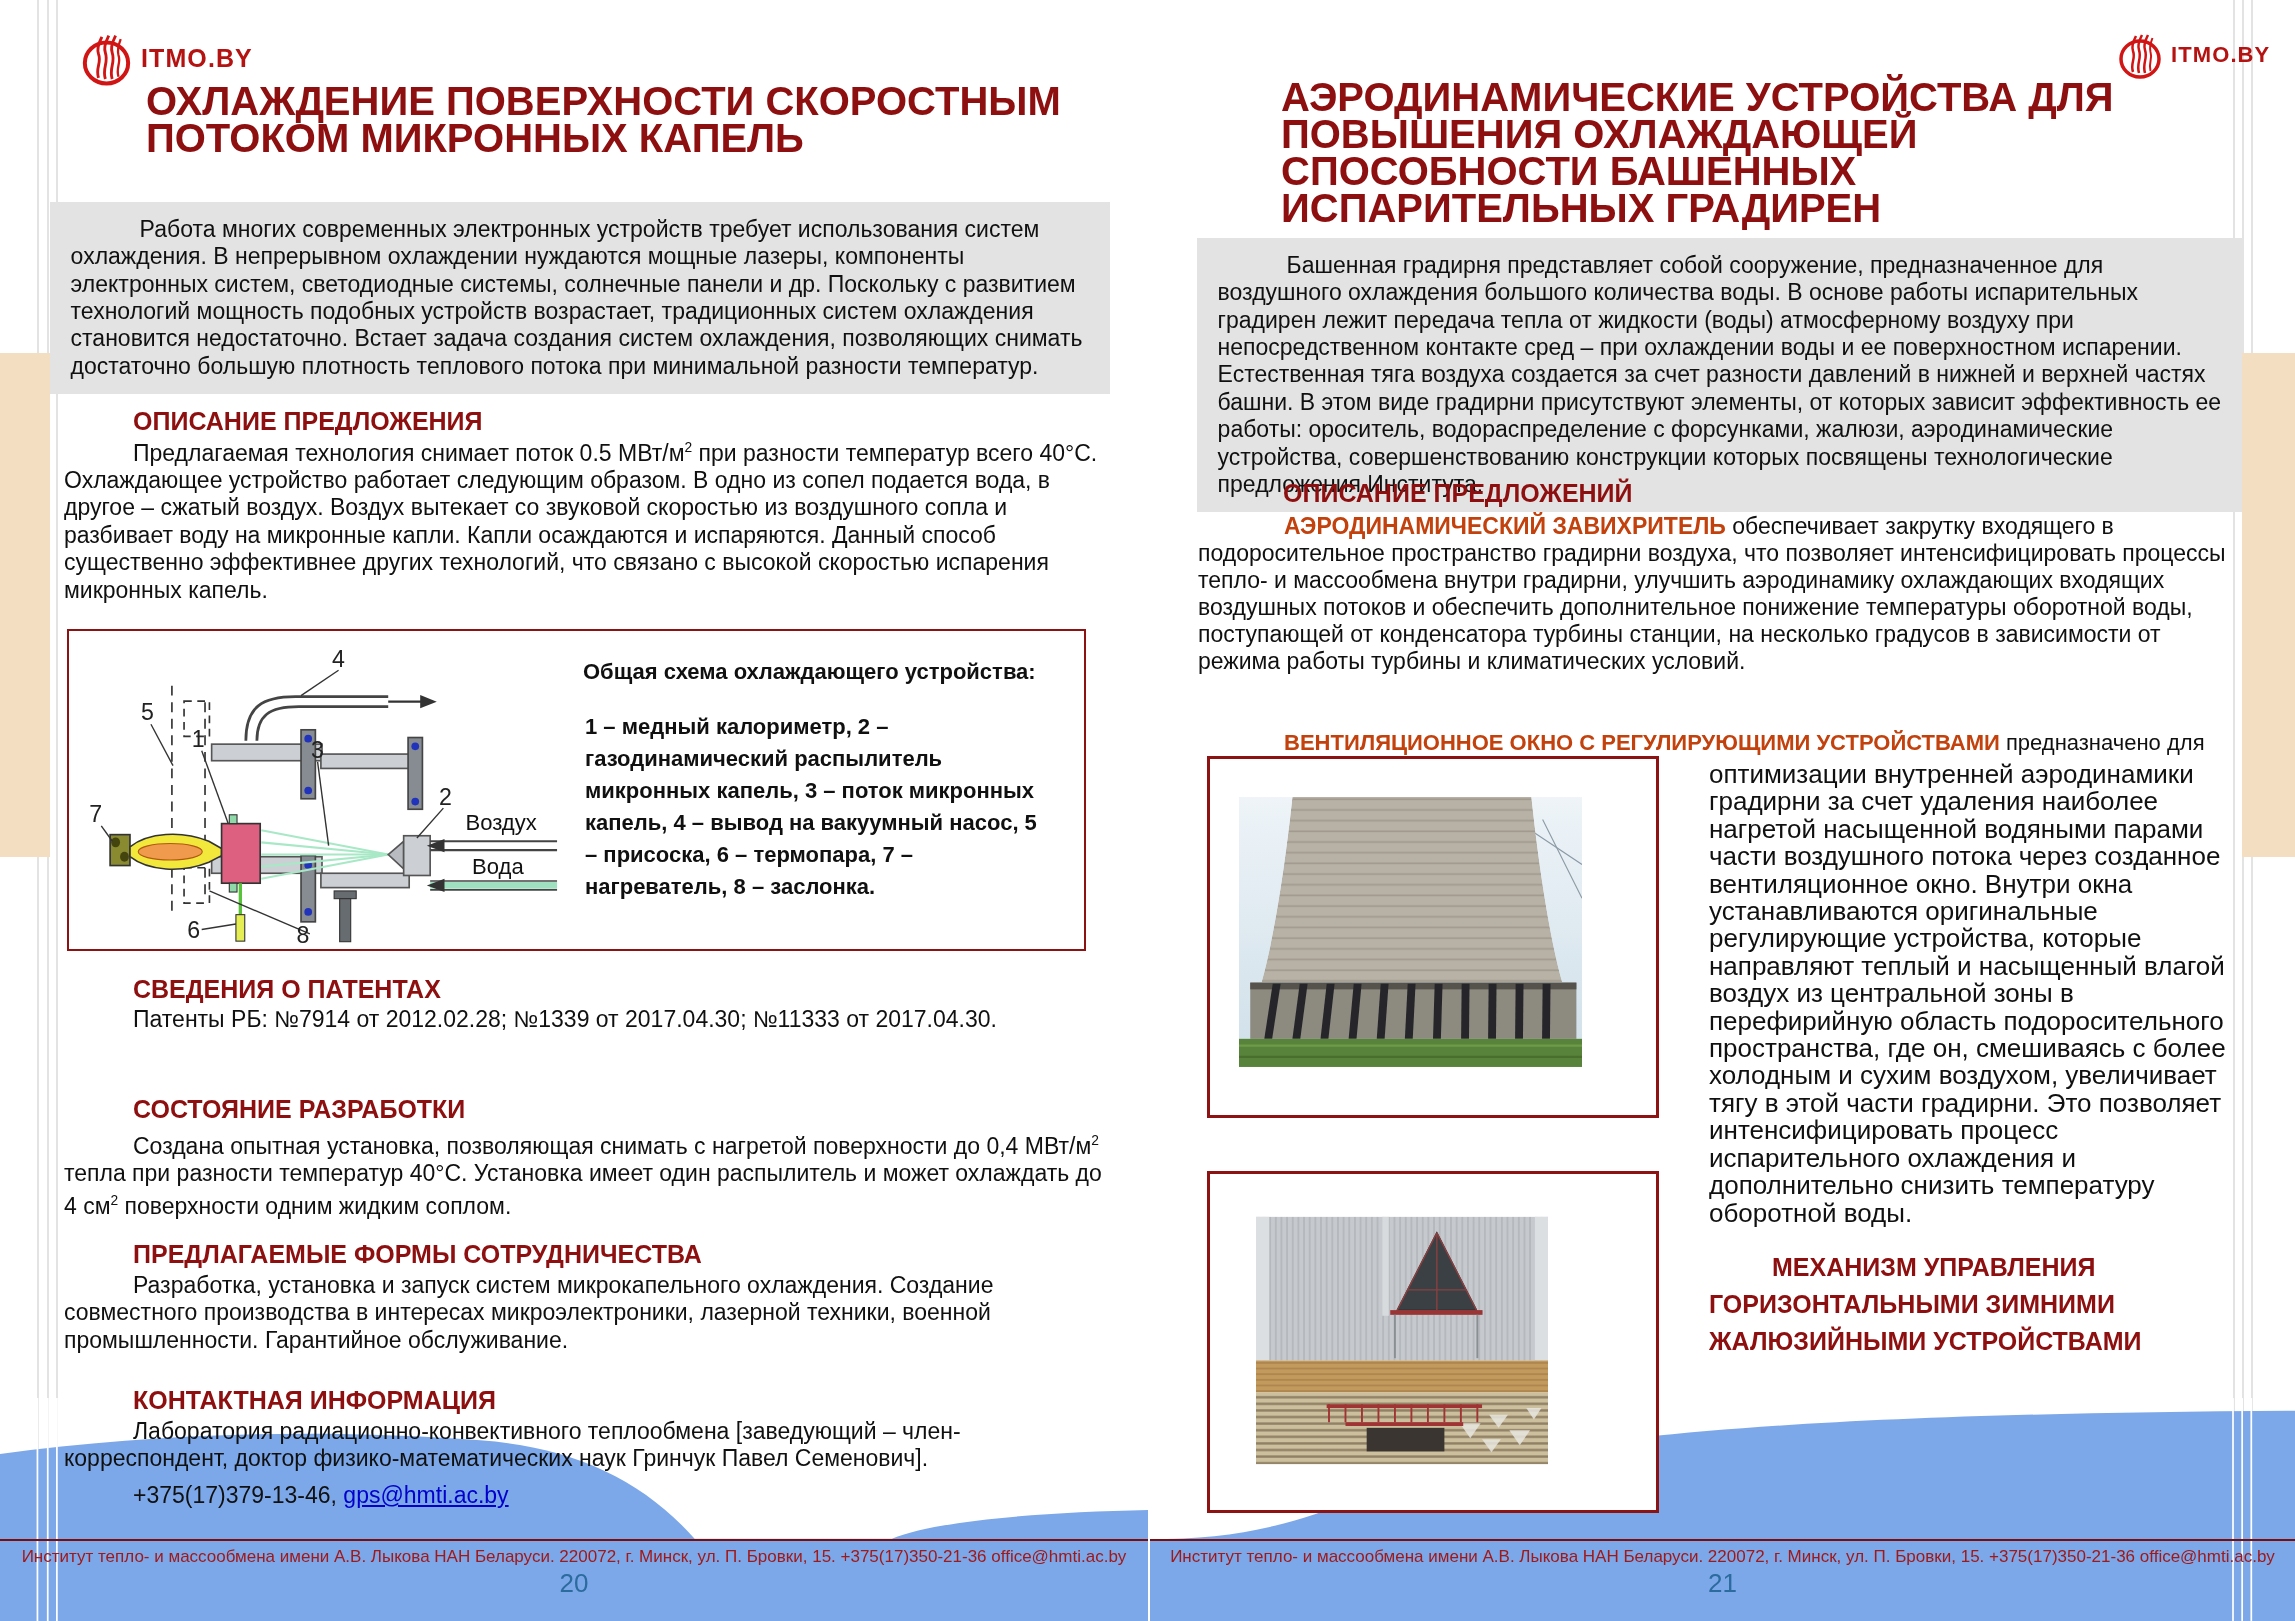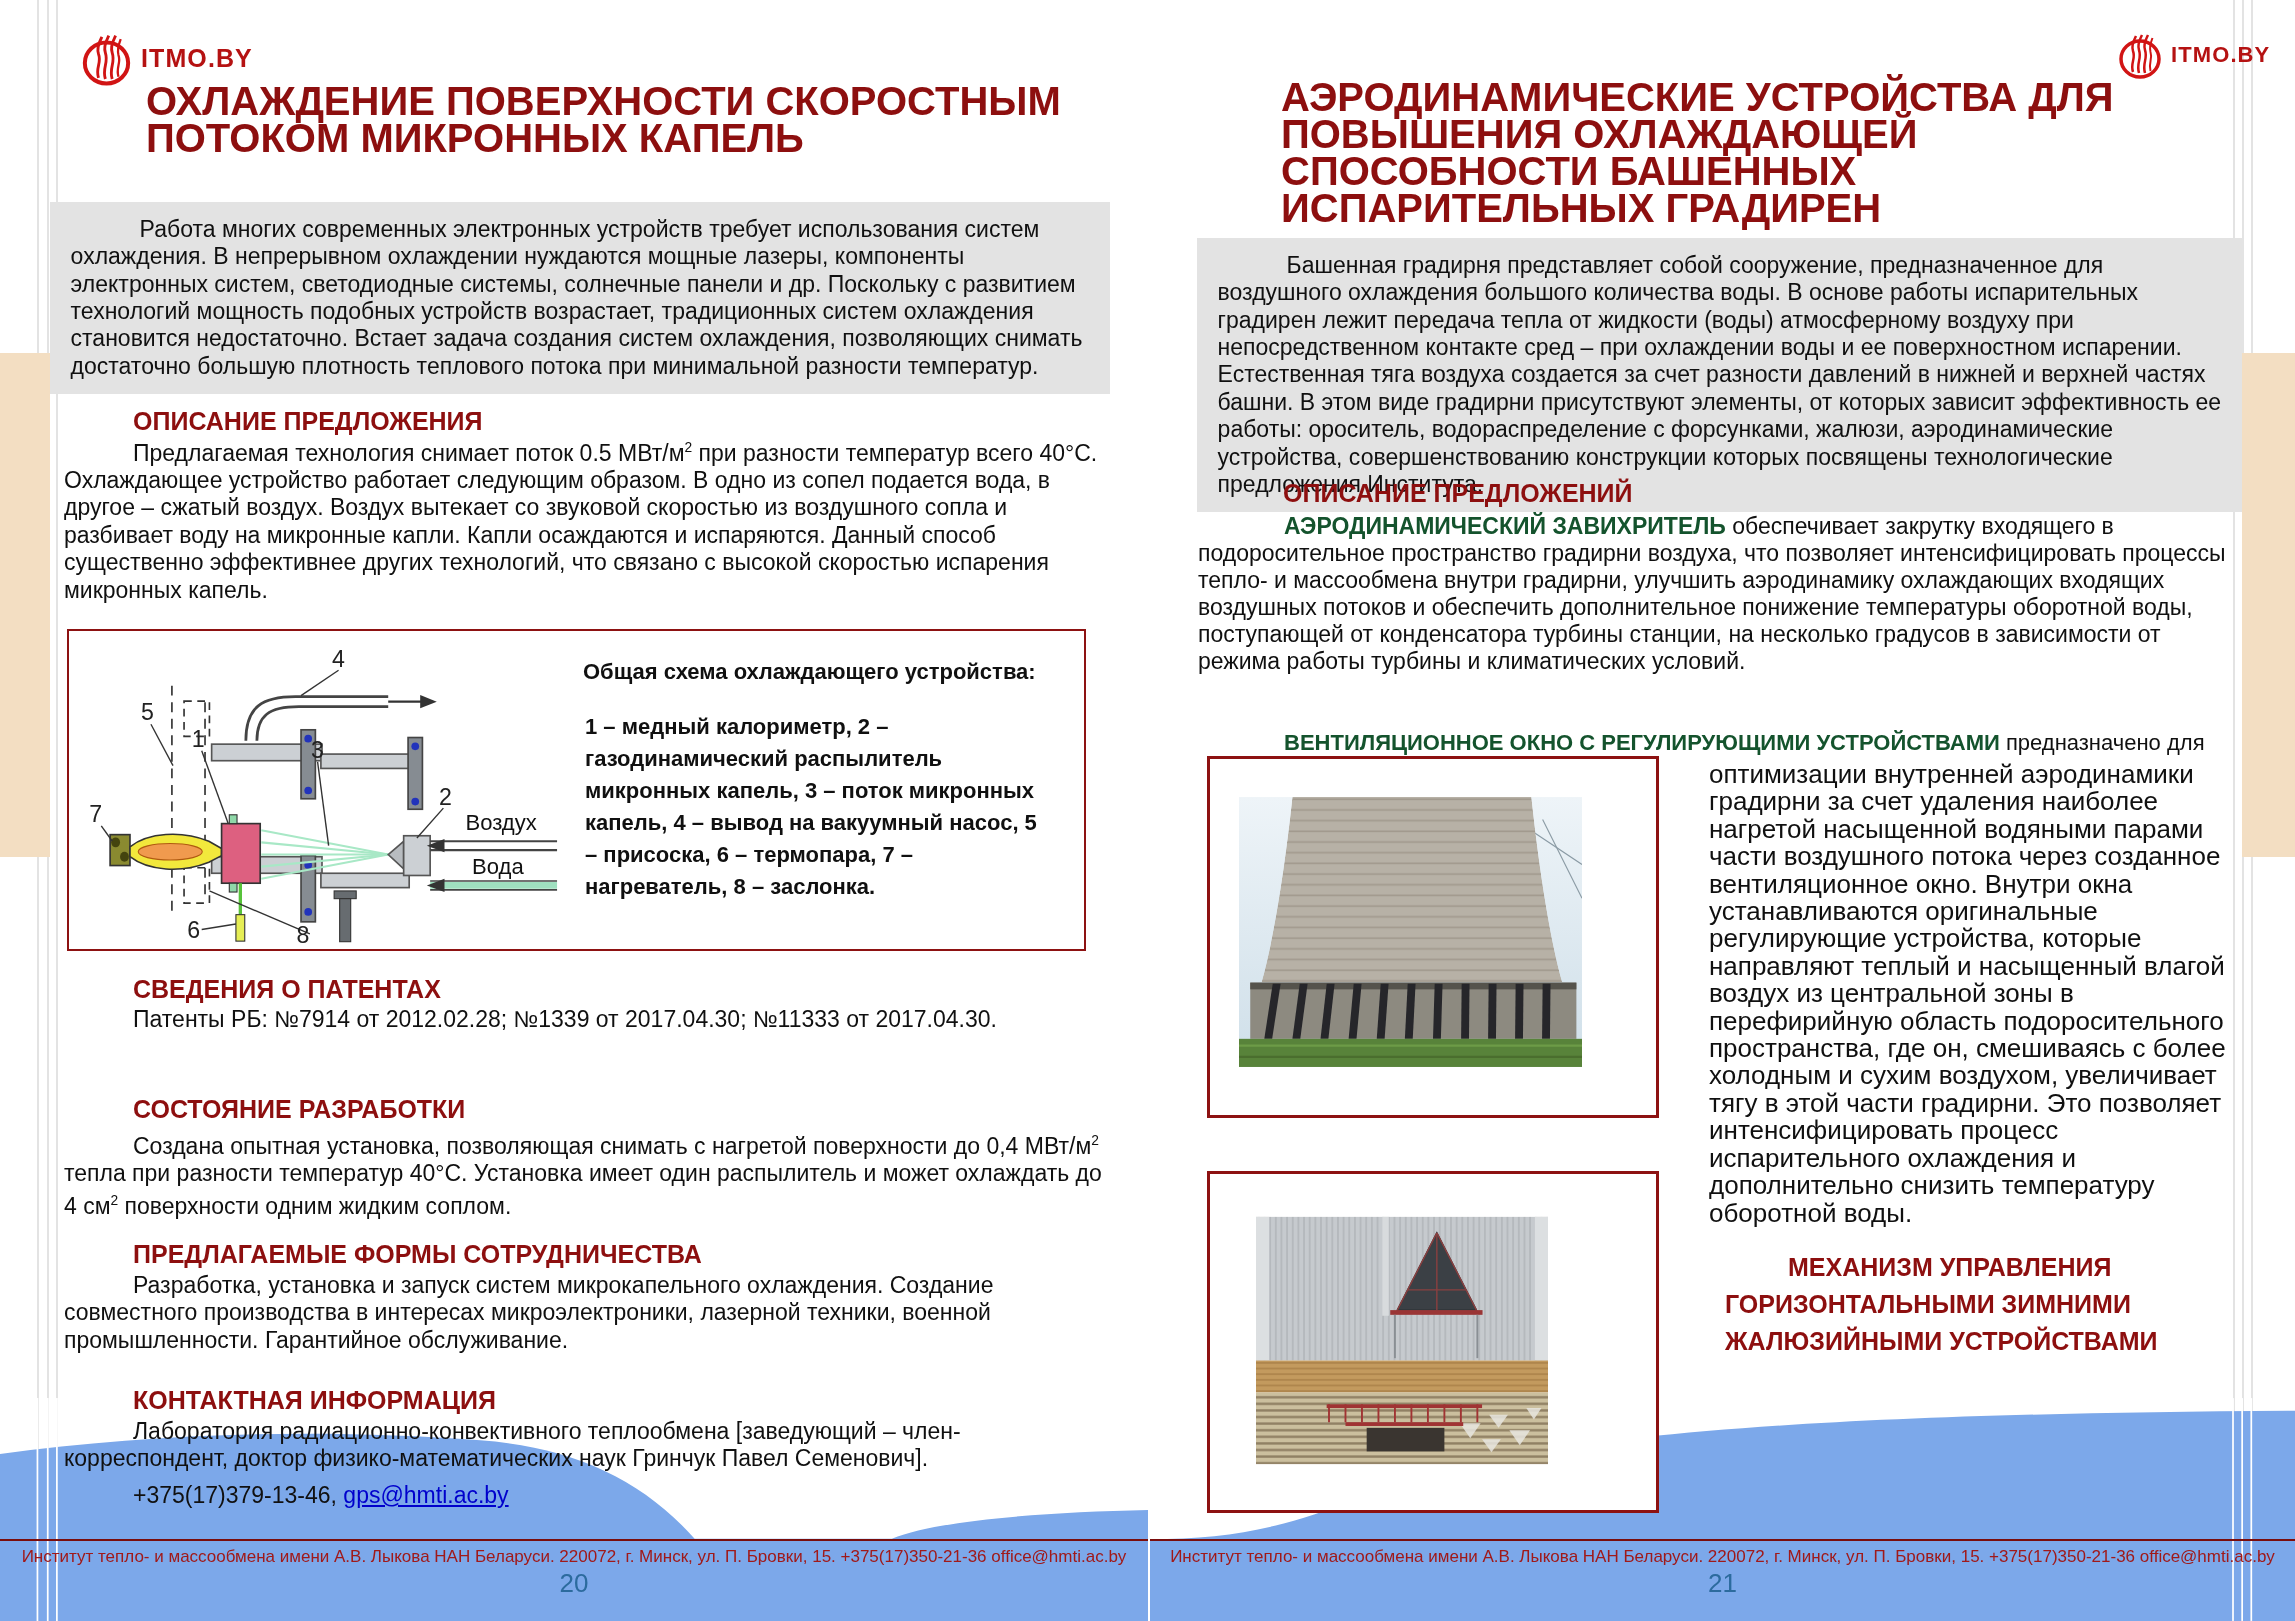--- a/index.html
+++ b/index.html
@@ -10,21 +10,21 @@
   .sheet{position:absolute;top:0;width:1148px;height:1621px;}
   .logo{position:absolute;display:flex;align-items:center;gap:8px;}
   .logo .brand{font-size:25px;font-weight:bold;color:#b51212;letter-spacing:1.1px;}
   .title{position:absolute;font-size:40px;line-height:37px;font-weight:bold;color:#8d0f0f;}
   .graybox{position:absolute;background:#e3e3e3;padding:13.7px 20.6px;margin-top:40px;}
   .body{font-size:23px;line-height:27.4px;text-align:left;color:#101010;}
   .ind{text-indent:69px;margin:0;}
   .h{position:absolute;font-size:25px;font-weight:bold;color:#8d0f0f;white-space:nowrap;}
   .para{position:absolute;margin:0;}
   sup{font-size:60%;vertical-align:super;}
-  .redlead{font-weight:bold;color:#14532d;margin-top:36px;}
+  .redlead{font-weight:bold;color:#c2410c;margin-top:36px;}
   .figure{position:absolute;background:#fff;border:2.9px solid #8d1212;}
   .photo-frame{position:absolute;background:#fff;border:3.4px solid #8d1212;}
   .photo{position:absolute;}
   .caption{position:absolute;font-size:22px;line-height:32px;color:#101010;font-weight:bold;}
   .narrowcol{position:absolute;font-size:26px;line-height:27.4px;color:#101010;}
   .mech-h{position:absolute;font-size:25px;line-height:37px;font-weight:bold;color:#8d0f0f;text-indent:63px;}
   .mech-p{position:absolute;font-size:25px;line-height:32px;color:#101010;}
   .footer-svg{position:absolute;top:1398px;height:223px;}
   .footline{position:absolute;top:1539px;height:2.3px;background:#7a0d0d;}
   .foottext{position:absolute;top:1547px;font-size:17px;color:#a01919;text-align:center;}
@@ -323,17 +323,17 @@
             <line x1="400" y1="398" x2="400" y2="436"></line>
             <line x1="435" y1="398" x2="435" y2="436"></line>
             <line x1="470" y1="398" x2="470" y2="436"></line>
             <rect x="190" y="436" width="250" height="8" fill="#a03333" stroke="none"></rect>
           </g>
           <rect x="235" y="448" width="165" height="50" fill="#3a3530"></rect>
         </svg>
       </div>
     </div>
 
-    <div class="mech-h" style="left:577px;top:1249px;width:514px">МЕХАНИЗМ УПРАВЛЕНИЯ ГОРИЗОНТАЛЬНЫМИ ЗИМНИМИ ЖАЛЮЗИЙНЫМИ УСТРОЙСТВАМИ</div>
+    <div class="mech-h" style="left:561px;top:1249px;width:514px">МЕХАНИЗМ УПРАВЛЕНИЯ ГОРИЗОНТАЛЬНЫМИ ЗИМНИМИ ЖАЛЮЗИЙНЫМИ УСТРОЙСТВАМИ</div>
   </div>
 
 </div>
 
 
 </body></html>

